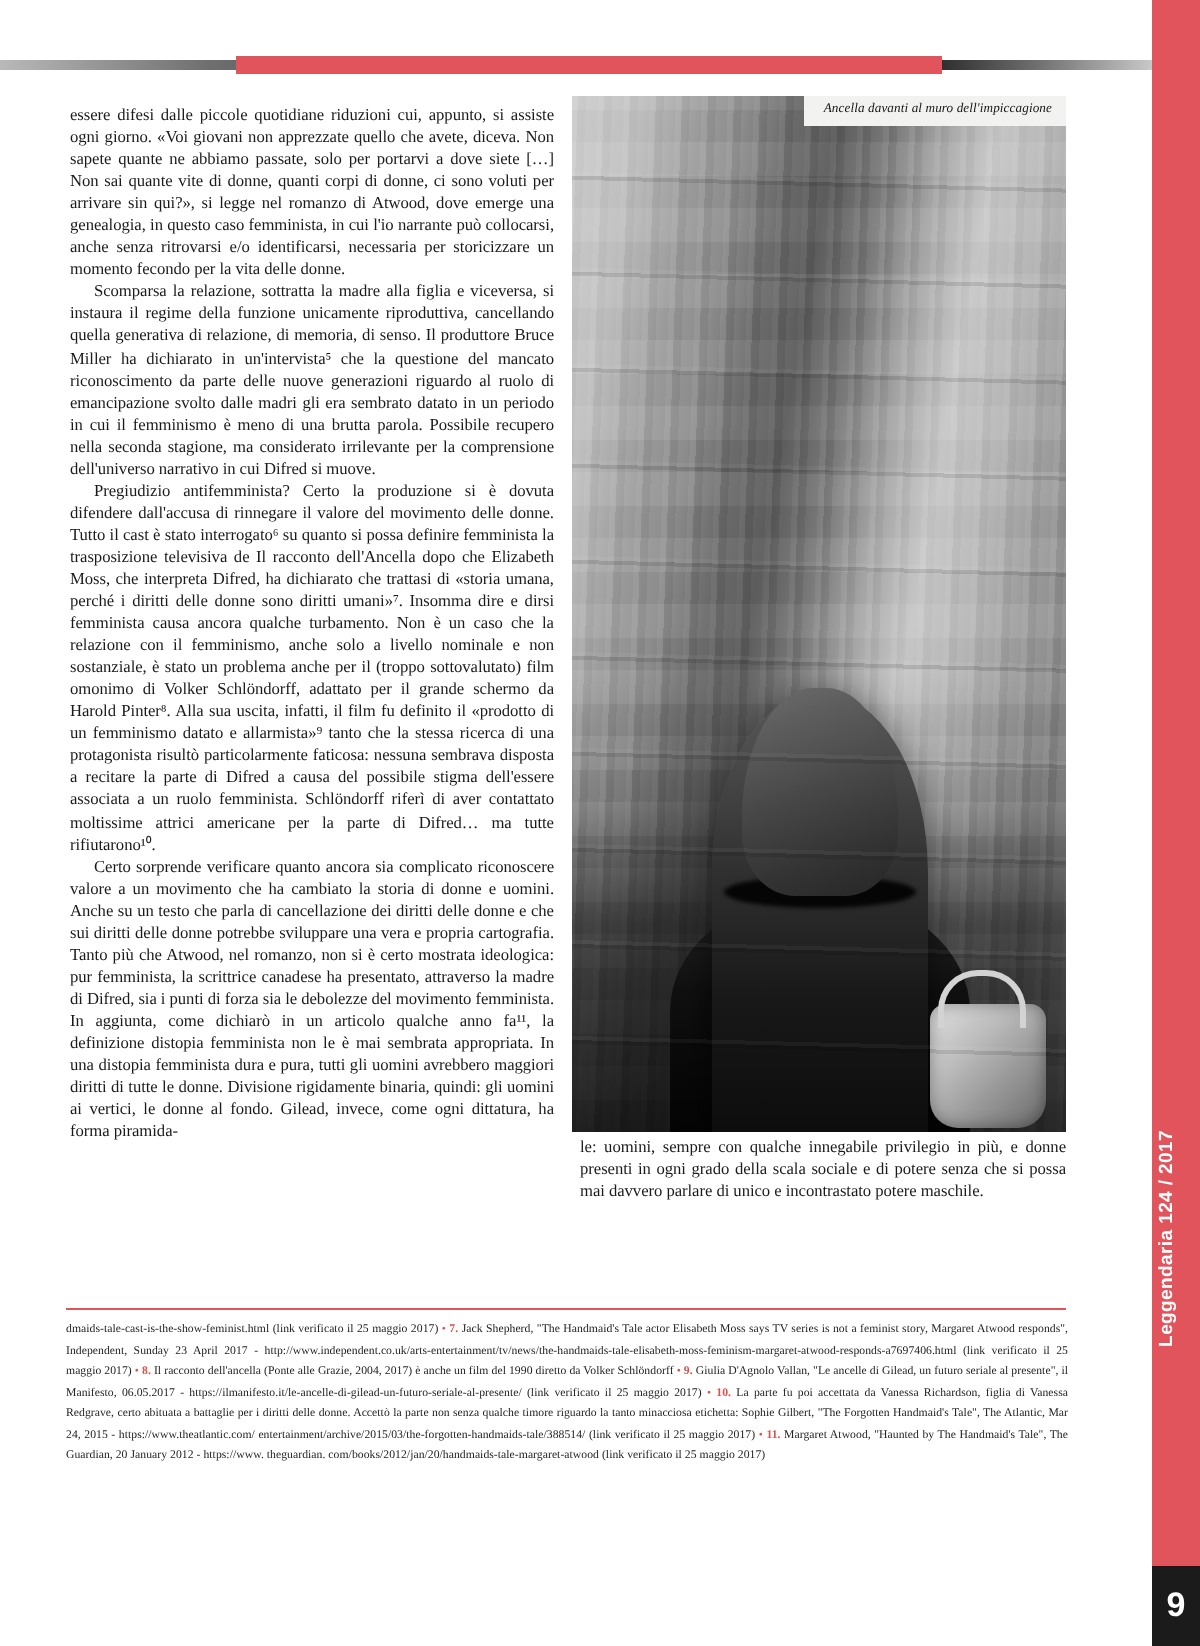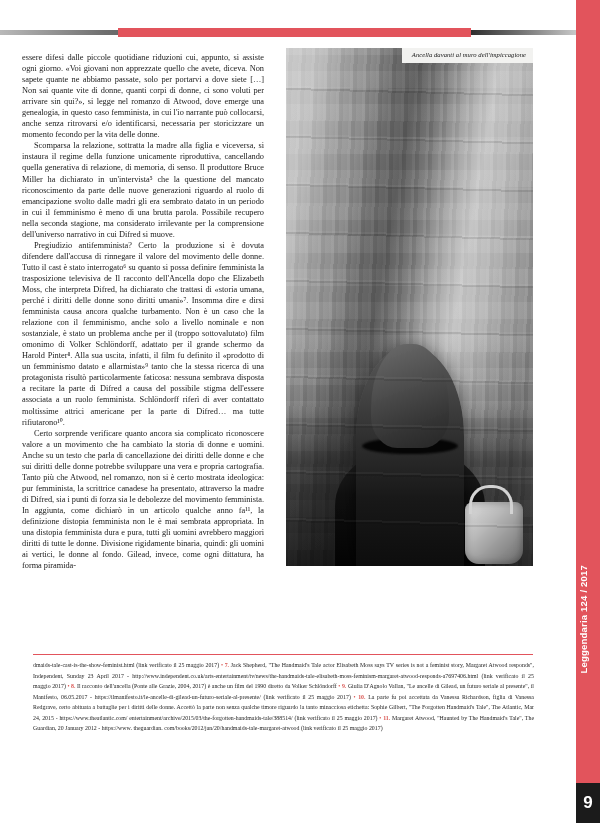--- a/index.html
+++ b/index.html
@@ -51,21 +51,21 @@
     font-weight:bold;
     font-size:17px;
     display:flex;align-items:center;justify-content:center;
   }
 
   
   .page{
     position:absolute;left:0;top:0;width:576px;height:823px;
   }
   .col-left{
-    position:absolute;left:22px;top:52px;width:242px;
+    position:absolute;left:35px;top:52px;width:242px;
   }
   .col-right{
     position:absolute;left:290px;top:568px;width:243px;
   }
   .body-txt p{
     margin:0;
     font-size:8.35px;
     line-height:11.05px;
     text-align:justify;
     color:#1a1a1a;
@@ -204,20 +204,21 @@
   </figure>
 
   <div class="col-left body-txt">
     <p>essere difesi dalle piccole quotidiane riduzioni cui, appunto, si assiste ogni giorno. «Voi giovani non apprezzate quello che avete, diceva. Non sapete quante ne abbiamo passate, solo per portarvi a dove siete […] Non sai quante vite di donne, quanti corpi di donne, ci sono voluti per arrivare sin qui?», si legge nel romanzo di Atwood, dove emerge una genealogia, in questo caso femminista, in cui l'io narrante può collocarsi, anche senza ritrovarsi e/o identificarsi, necessaria per storicizzare un momento fecondo per la vita delle donne.</p>
     <p class="ind">Scomparsa la relazione, sottratta la madre alla figlia e viceversa, si instaura il regime della funzione unicamente riproduttiva, cancellando quella generativa di relazione, di memoria, di senso. Il produttore Bruce Miller ha dichiarato in un'intervista⁵ che la questione del mancato riconoscimento da parte delle nuove generazioni riguardo al ruolo di emancipazione svolto dalle madri gli era sembrato datato in un periodo in cui il femminismo è meno di una brutta parola. Possibile recupero nella seconda stagione, ma considerato irrilevante per la comprensione dell'universo narrativo in cui Difred si muove.</p>
     <p class="ind">Pregiudizio antifemminista? Certo la produzione si è dovuta difendere dall'accusa di rinnegare il valore del movimento delle donne. Tutto il cast è stato interrogato⁶ su quanto si possa definire femminista la trasposizione televisiva de Il racconto dell'Ancella dopo che Elizabeth Moss, che interpreta Difred, ha dichiarato che trattasi di «storia umana, perché i diritti delle donne sono diritti umani»⁷. Insomma dire e dirsi femminista causa ancora qualche turbamento. Non è un caso che la relazione con il femminismo, anche solo a livello nominale e non sostanziale, è stato un problema anche per il (troppo sottovalutato) film omonimo di Volker Schlöndorff, adattato per il grande schermo da Harold Pinter⁸. Alla sua uscita, infatti, il film fu definito il «prodotto di un femminismo datato e allarmista»⁹ tanto che la stessa ricerca di una protagonista risultò particolarmente faticosa: nessuna sembrava disposta a recitare la parte di Difred a causa del possibile stigma dell'essere associata a un ruolo femminista. Schlöndorff riferì di aver contattato moltissime attrici americane per la parte di Difred… ma tutte rifiutarono¹⁰.</p>
     <p class="ind">Certo sorprende verificare quanto ancora sia complicato riconoscere valore a un movimento che ha cambiato la storia di donne e uomini. Anche su un testo che parla di cancellazione dei diritti delle donne e che sui diritti delle donne potrebbe sviluppare una vera e propria cartografia. Tanto più che Atwood, nel romanzo, non si è certo mostrata ideologica: pur femminista, la scrittrice canadese ha presentato, attraverso la madre di Difred, sia i punti di forza sia le debolezze del movimento femminista. In aggiunta, come dichiarò in un articolo qualche anno fa¹¹, la definizione distopia femminista non le è mai sembrata appropriata. In una distopia femminista dura e pura, tutti gli uomini avrebbero maggiori diritti di tutte le donne. Divisione rigidamente binaria, quindi: gli uomini ai vertici, le donne al fondo. Gilead, invece, come ogni dittatura, ha forma piramida-</p>
   </div>
 
   <div class="col-right body-txt">
+    <p>le: uomini, sempre con qualche innegabile privilegio in più, e donne presenti in ogni grado della scala sociale e di potere senza che si possa mai davvero parlare di unico e incontrastato potere maschile.</p>
   </div>
 
   <div class="notes-rule"></div>
   <div class="notes">
     <p id="notes-body"><span>dmaids-tale-cast-is-the-show-feminist.html (link verificato il 25 maggio 2017)</span><span class="nsep"> • </span><span class="nnum">7. </span><span>Jack Shepherd, "The Handmaid's Tale actor Elisabeth Moss says TV series is not a feminist story, Margaret Atwood responds", Independent, Sunday 23 April 2017 - http://www.independent.co.uk/arts-entertainment/tv/news/the-handmaids-tale-elisabeth-moss-feminism-margaret-atwood-responds-a7697406.html (link verificato il 25 maggio 2017)</span><span class="nsep"> • </span><span class="nnum">8. </span><span>Il racconto dell'ancella (Ponte alle Grazie, 2004, 2017) è anche un film del 1990 diretto da Volker Schlöndorff</span><span class="nsep"> • </span><span class="nnum">9. </span><span>Giulia D'Agnolo Vallan, "Le ancelle di Gilead, un futuro seriale al presente", il Manifesto, 06.05.2017 - https://ilmanifesto.it/le-ancelle-di-gilead-un-futuro-seriale-al-presente/ (link verificato il 25 maggio 2017)</span><span class="nsep"> • </span><span class="nnum">10. </span><span>La parte fu poi accettata da Vanessa Richardson, figlia di Vanessa Redgrave, certo abituata a battaglie per i diritti delle donne. Accettò la parte non senza qualche timore riguardo la tanto minacciosa etichetta: Sophie Gilbert, "The Forgotten Handmaid's Tale", The Atlantic, Mar 24, 2015 - https://www.theatlantic.com/ entertainment/archive/2015/03/the-forgotten-handmaids-tale/388514/ (link verificato il 25 maggio 2017)</span><span class="nsep"> • </span><span class="nnum">11. </span><span>Margaret Atwood, "Haunted by The Handmaid's Tale", The Guardian, 20 January 2012 - https://www. theguardian. com/books/2012/jan/20/handmaids-tale-margaret-atwood (link verificato il 25 maggio 2017)</span></p>
   </div>
 
 </div>
 
 <div class="spine"></div>

